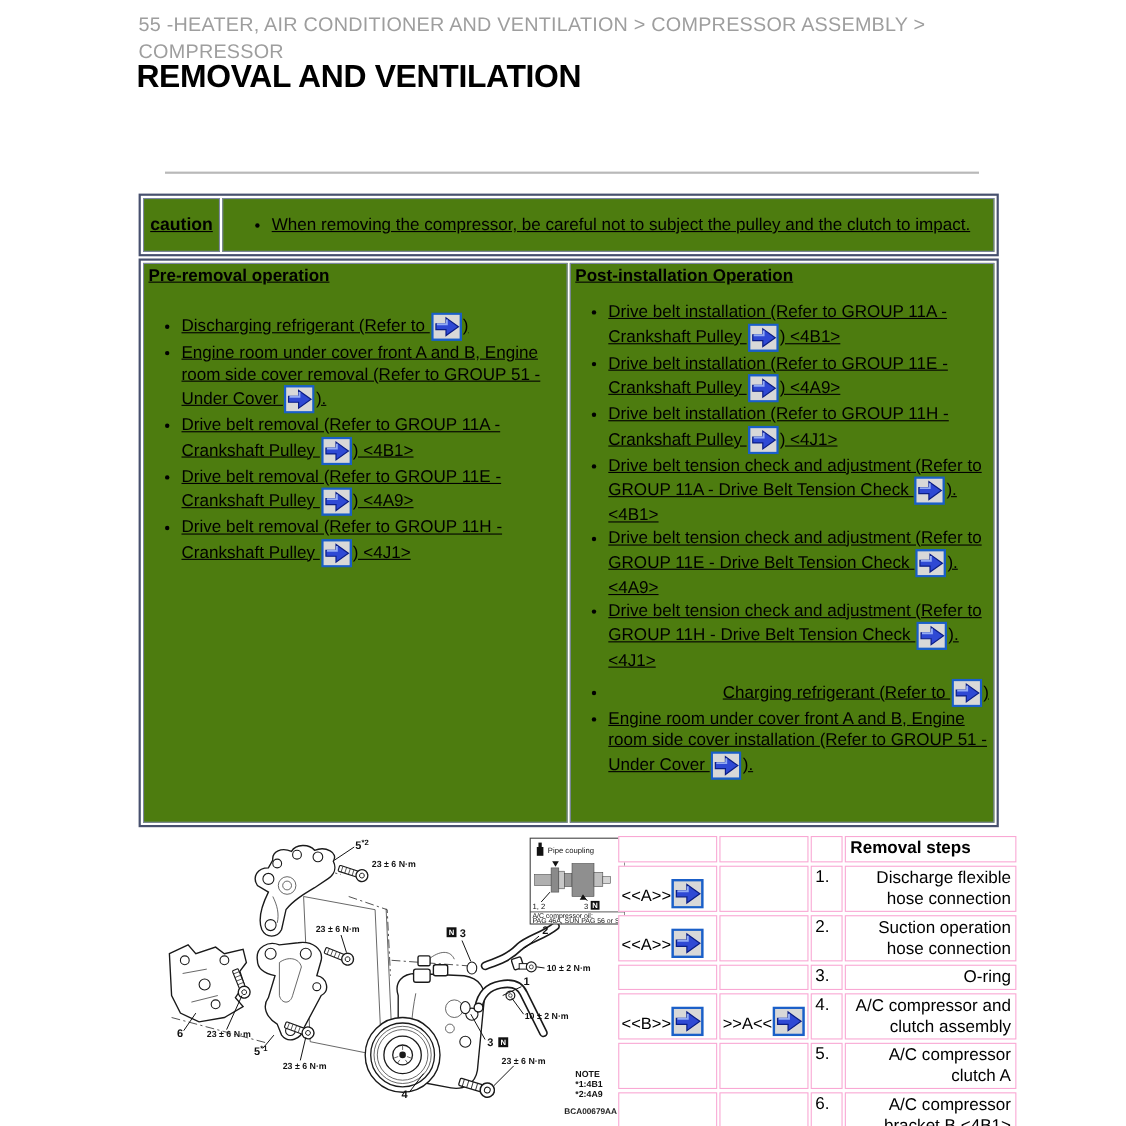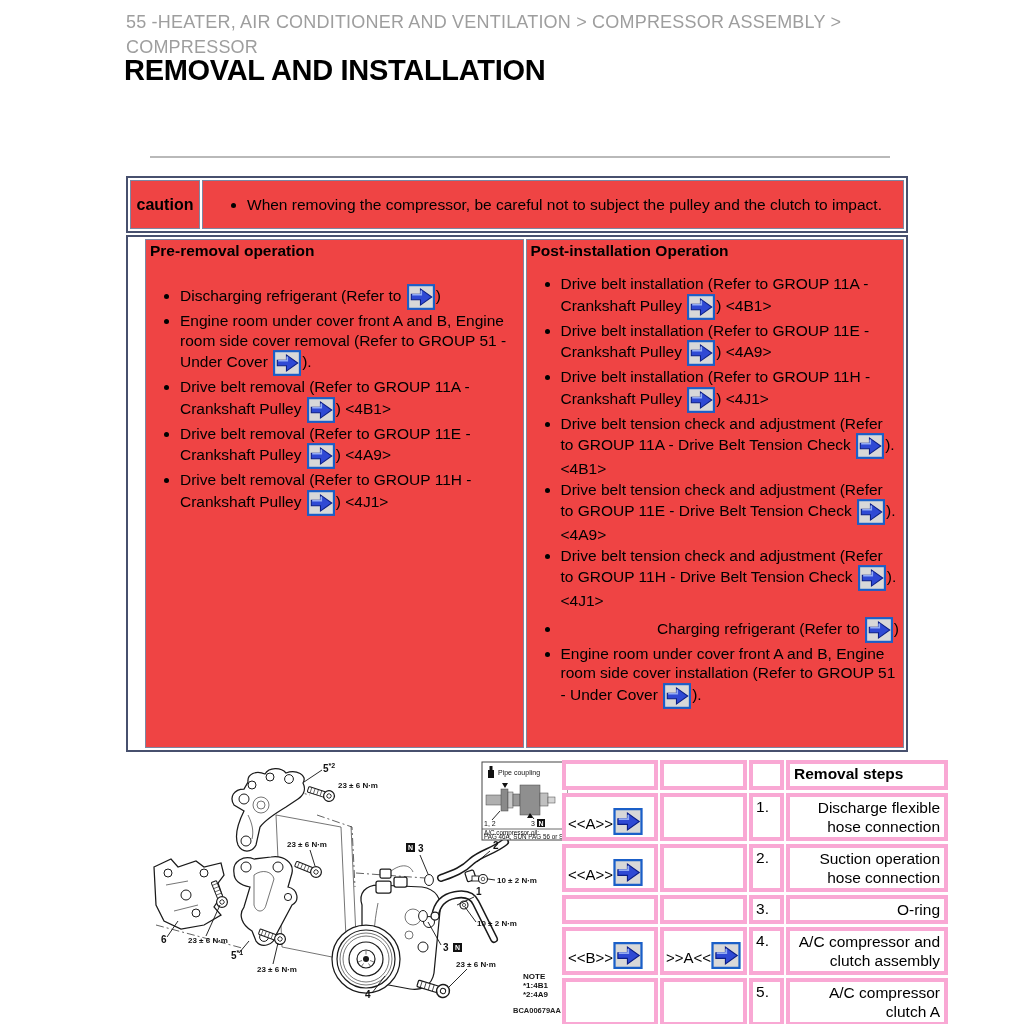--- a/index.html
+++ b/index.html
@@ -7,41 +7,41 @@
        font-family:"Liberation Sans",sans-serif;color:#000;}
 
   .breadcrumb{position:absolute;left:126px;top:10px;width:790px;font-size:18px;
               line-height:1.38;color:#9e9e9e;letter-spacing:0.2px;}
   .page-title{position:absolute;left:124px;top:54px;margin:0;font-size:29px;font-weight:bold;
               letter-spacing:-0.3px;color:#000;}
   .rule{position:absolute;left:150px;top:156px;width:740px;border:none;
         border-top:2px solid #b9b9b9;margin:0;}
 
   table.box{border-collapse:separate;border-spacing:2px;border:2px solid #47506e;background:#fff;}
-  table.box td{border:1px solid #7d87a2;background:#ef4444;}
+  table.box td{border:1px solid #7d87a2;background:#4d7c0f;text-decoration:underline;}
 
   .caution-table{position:absolute;left:126px;top:176px;width:782px;height:57px;}
   .caution-label-cell{width:66px;text-align:center;font-weight:bold;font-size:16px;vertical-align:middle;}
   .caution-body-cell{vertical-align:middle;padding:2px 6px;}
   .caution-body-cell ul{margin:0;padding-left:38px;}
   .caution-body-cell li{font-size:15.5px;line-height:19px;}
 
-  .ops-table{position:absolute;left:126px;top:235px;width:782px;height:517px;padding-left:15px;}
+  .ops-table{position:absolute;left:126px;top:235px;width:782px;height:517px;}
   .ops-cell{width:50%;vertical-align:top;padding:2px 4px 4px 4px;}
   .ops-title{font-weight:bold;font-size:15.5px;line-height:18px;}
   .ops-cell ul{margin:24px 0 0 0;padding-left:30px;}
   .ops-cell.right ul{margin-top:14px;}
   .ops-cell li{font-size:15.5px;line-height:19.5px;margin-bottom:1px;}
   .ops-cell li.gap{margin-top:6px;text-align:right;}
 
   .ref-arrow{display:inline-block;vertical-align:middle;margin:0 1px;}
   .ref-arrow svg{width:28px;height:26px;display:block;}
 
   .steps-table{position:absolute;left:560px;top:757px;border-collapse:separate;border-spacing:2px 3px;}
-  .steps-table td{border:4px solid #f9a8d4;background:#fff;font-size:15.5px;vertical-align:top;}
+  .steps-table td{border:1px solid #f9a8d4;background:#fff;font-size:15.5px;vertical-align:top;}
   .steps-table td.c1{width:84px;}
   .steps-table td.c2{width:70px;}
   .steps-table td.c3{width:22px;}
   .steps-table td.c4{width:146px;}
   .steps-table tr.hdr td{height:20px;}
   .steps-hdr{font-weight:bold;padding:1px 4px;}
   .steps-table td.flag{vertical-align:bottom;padding:2px;white-space:nowrap;}
   .steps-table td.flag .ref-arrow{vertical-align:bottom;margin:0;}
   .steps-table td.flag .ref-arrow svg{width:30px;height:27px;}
   .flagtxt{display:inline-block;vertical-align:bottom;margin-bottom:3px;font-size:15px;}
@@ -67,21 +67,21 @@
   .nlet{font:bold 7px "Liberation Sans",sans-serif;fill:#fff;}
   .figid{font:bold 7.5px "Liberation Sans",sans-serif;fill:#222;}
 </style>
 </head>
 <body>
 
 <div class="breadcrumb">
   <span>55 -HEATER, AIR CONDITIONER AND VENTILATION &gt; COMPRESSOR ASSEMBLY &gt; COMPRESSOR</span><br>
 </div>
 
-<h1 class="page-title">REMOVAL AND INSTALLATION</h1>
+<h1 class="page-title">REMOVAL AND VENTILATION</h1>
 <hr class="rule">
 
 <table class="box caution-table">
   <tbody>
       <tr>
     <td class="caution-label-cell">caution</td>
     <td class="caution-body-cell">
       <ul>
             <li>When removing the compressor, be careful not to subject the pulley and the clutch to impact.</li>
           </ul>

